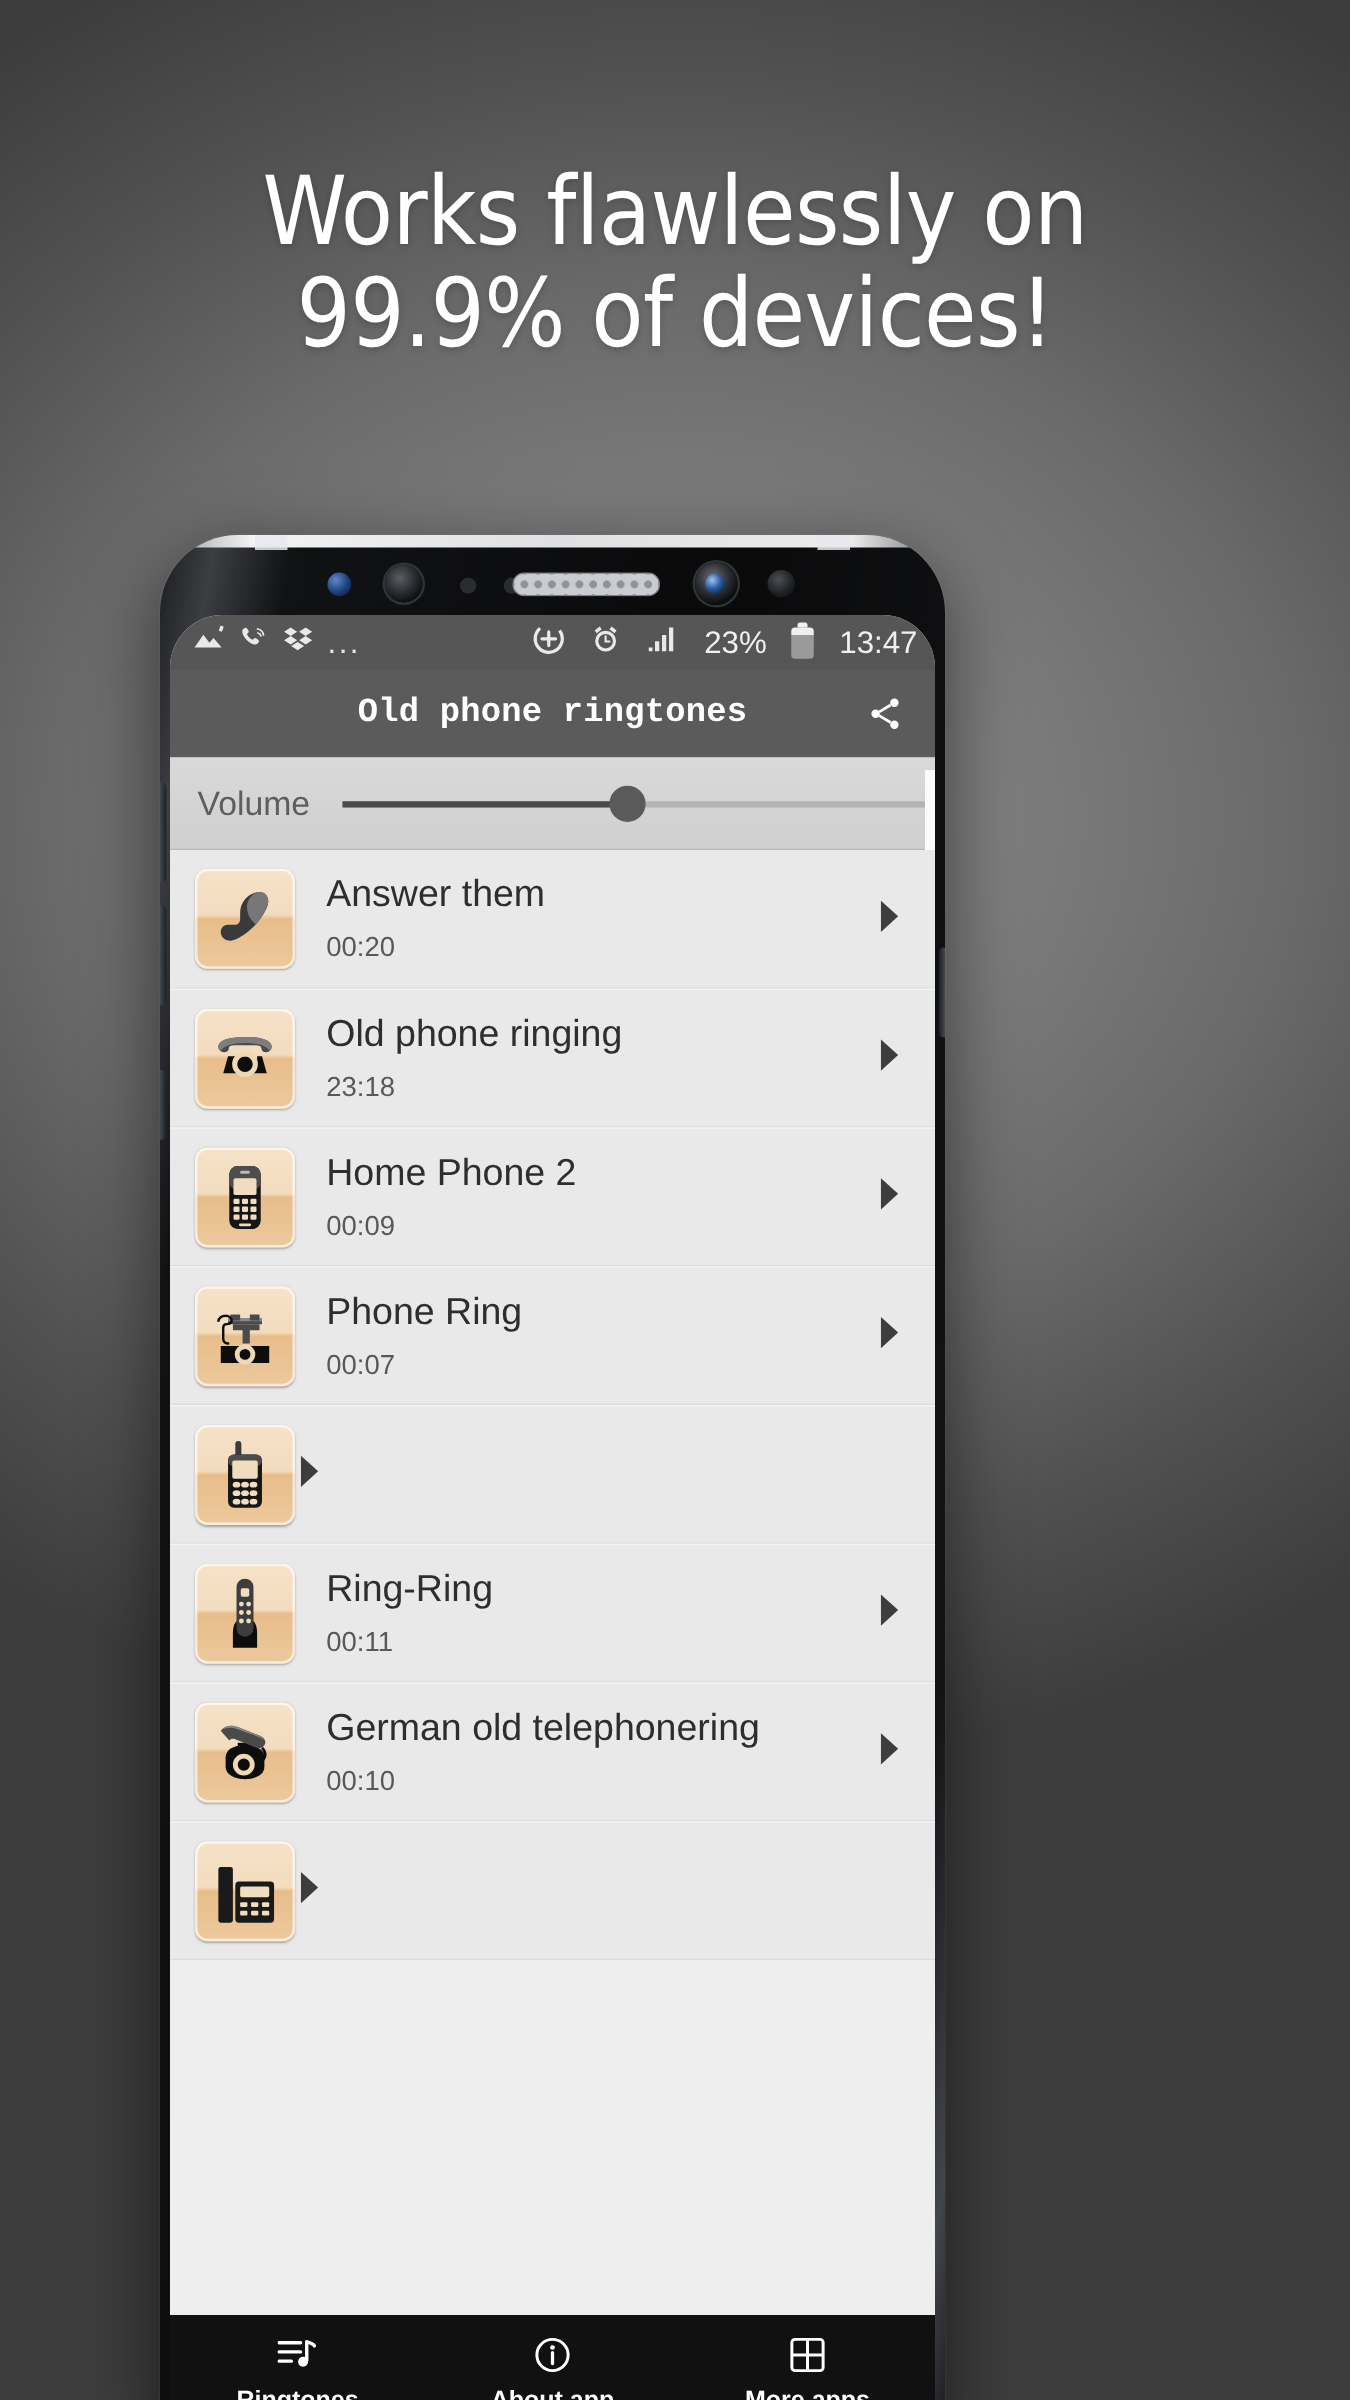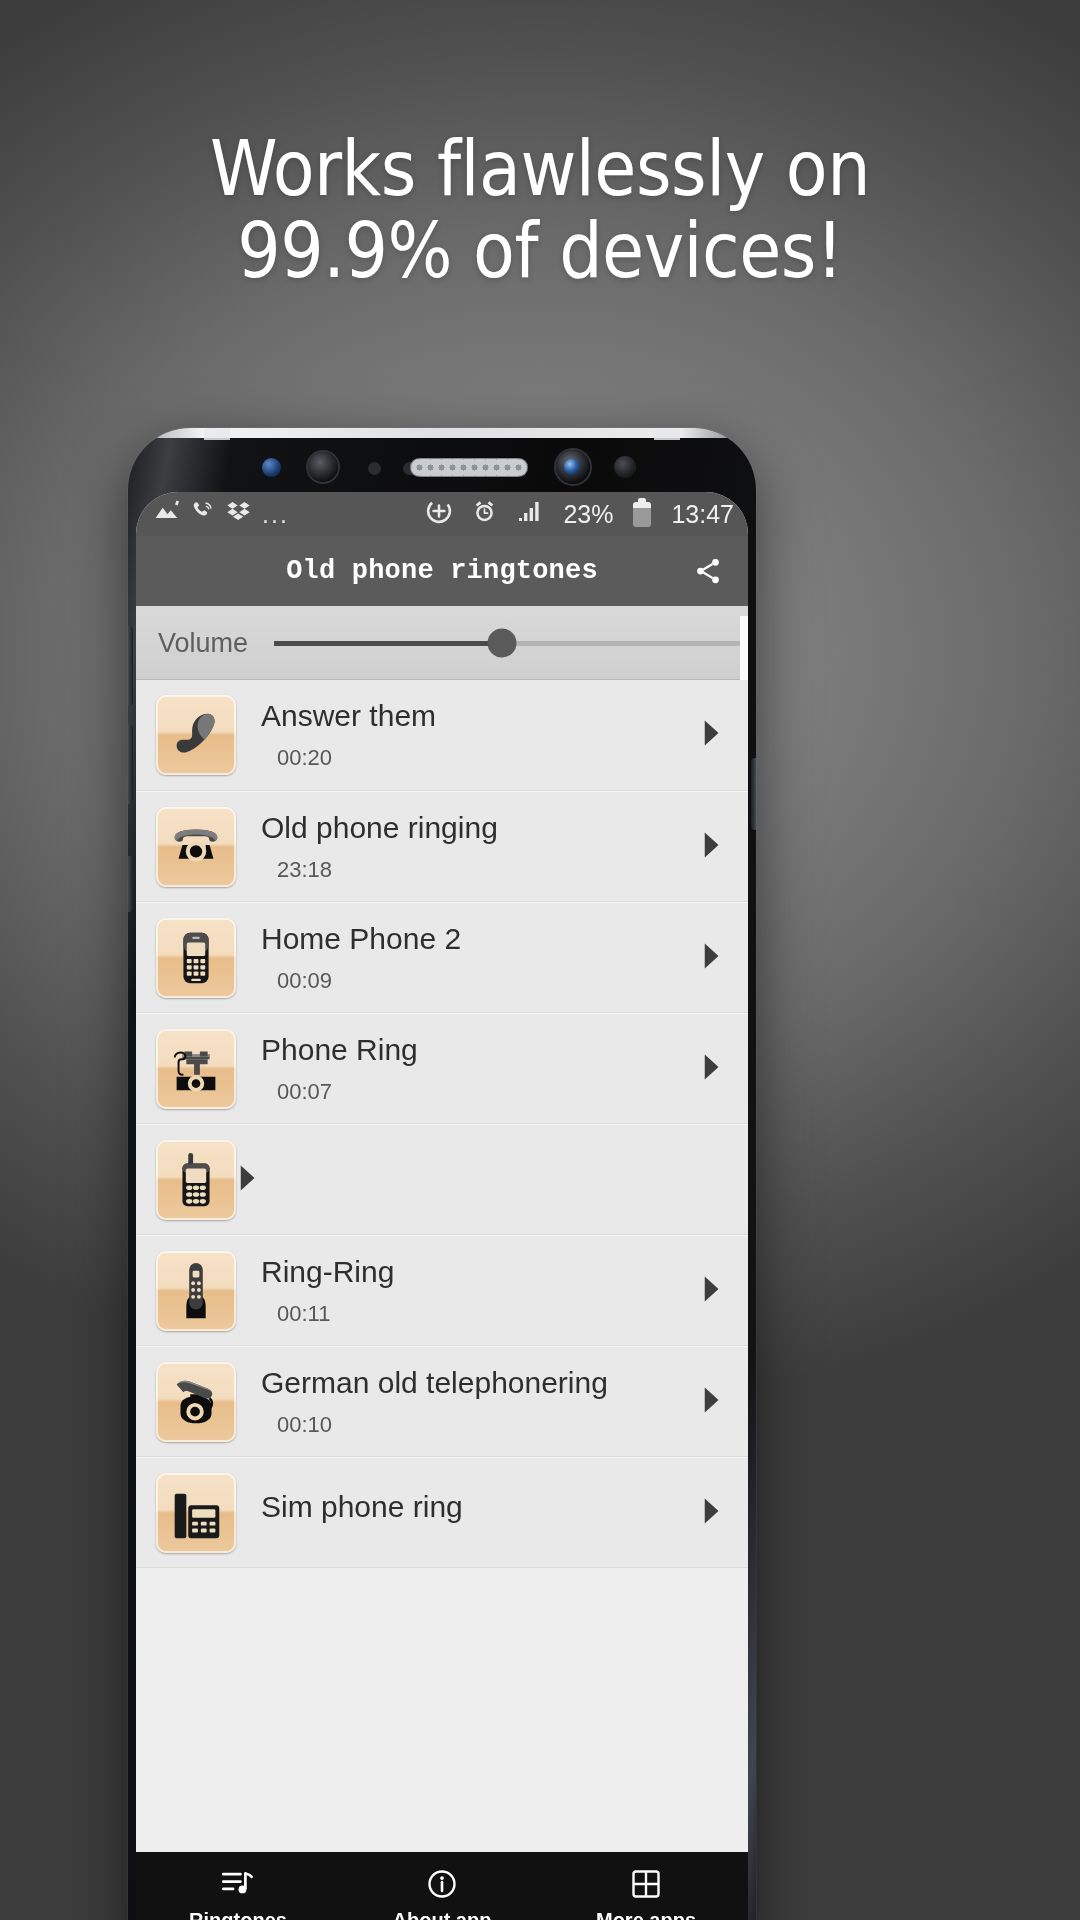--- a/index.html
+++ b/index.html
@@ -134,21 +134,21 @@
   }
   .row + .row{ border-top:1px solid #f4f4f4; }
   .thumb{
     width:80px; height:80px; border-radius:10px; flex:none;
     background:linear-gradient(180deg,#f6e2c8 0%, #f3dcbe 46%, #e7bd8a 50%, #edc99d 100%);
     box-shadow:inset 0 0 0 2px rgba(255,255,255,.65), 0 1px 2px rgba(0,0,0,.3);
     display:flex; align-items:center; justify-content:center; overflow:hidden;
   }
   .row-txt{ margin-left:25px; flex:1; min-width:0; }
   .row-title{ font-size:30px; color:#2e2e2e; line-height:34px; }
-  .row-dur{ font-size:22px; color:#585858; margin-top:12px;margin-left:16px; }
+  .row-dur{ font-size:22px; color:#585858; margin-top:12px; }
   .chev{ margin-right:26px; flex:none; }
 
   
   .bottomnav{
     position:absolute; left:0; bottom:0; width:100%; height:96px;
     background:#111111; display:flex; align-items:center;
   }
   .nav-item{ flex:1; display:flex; flex-direction:column; align-items:center; justify-content:center; gap:9px; }
   .nav-label{ color:#ffffff; font-size:20px; font-weight:bold; }
   .nav-ico{ height:32px; display:flex; align-items:center; justify-content:center; }
@@ -435,24 +435,20 @@
             <g fill="#f0dcbe">
               <rect x="28" y="41" width="6" height="4" rx="1"></rect>
                 <rect x="37" y="41" width="6" height="4" rx="1"></rect>
                 <rect x="46" y="41" width="6" height="4" rx="1"></rect>
               <rect x="28" y="48" width="6" height="4" rx="1"></rect>
                 <rect x="37" y="48" width="6" height="4" rx="1"></rect>
                 <rect x="46" y="48" width="6" height="4" rx="1"></rect>
             </g>
           </svg>
         </span>
-        <span class="row-txt">
-          <span class="row-title">Sim phone ring</span>
-          <span class="row-dur" style="display:block"></span>
-        </span>
         <span class="chev">
           <svg width="22" height="30" viewBox="0 0 16 24">
               <path d="M3 2l11 10L3 22z" fill="#3d3d3d"></path>
             </svg>
         </span>
       </div>
     </div>
 
     <div class="bottomnav">
       <div class="nav-item">

